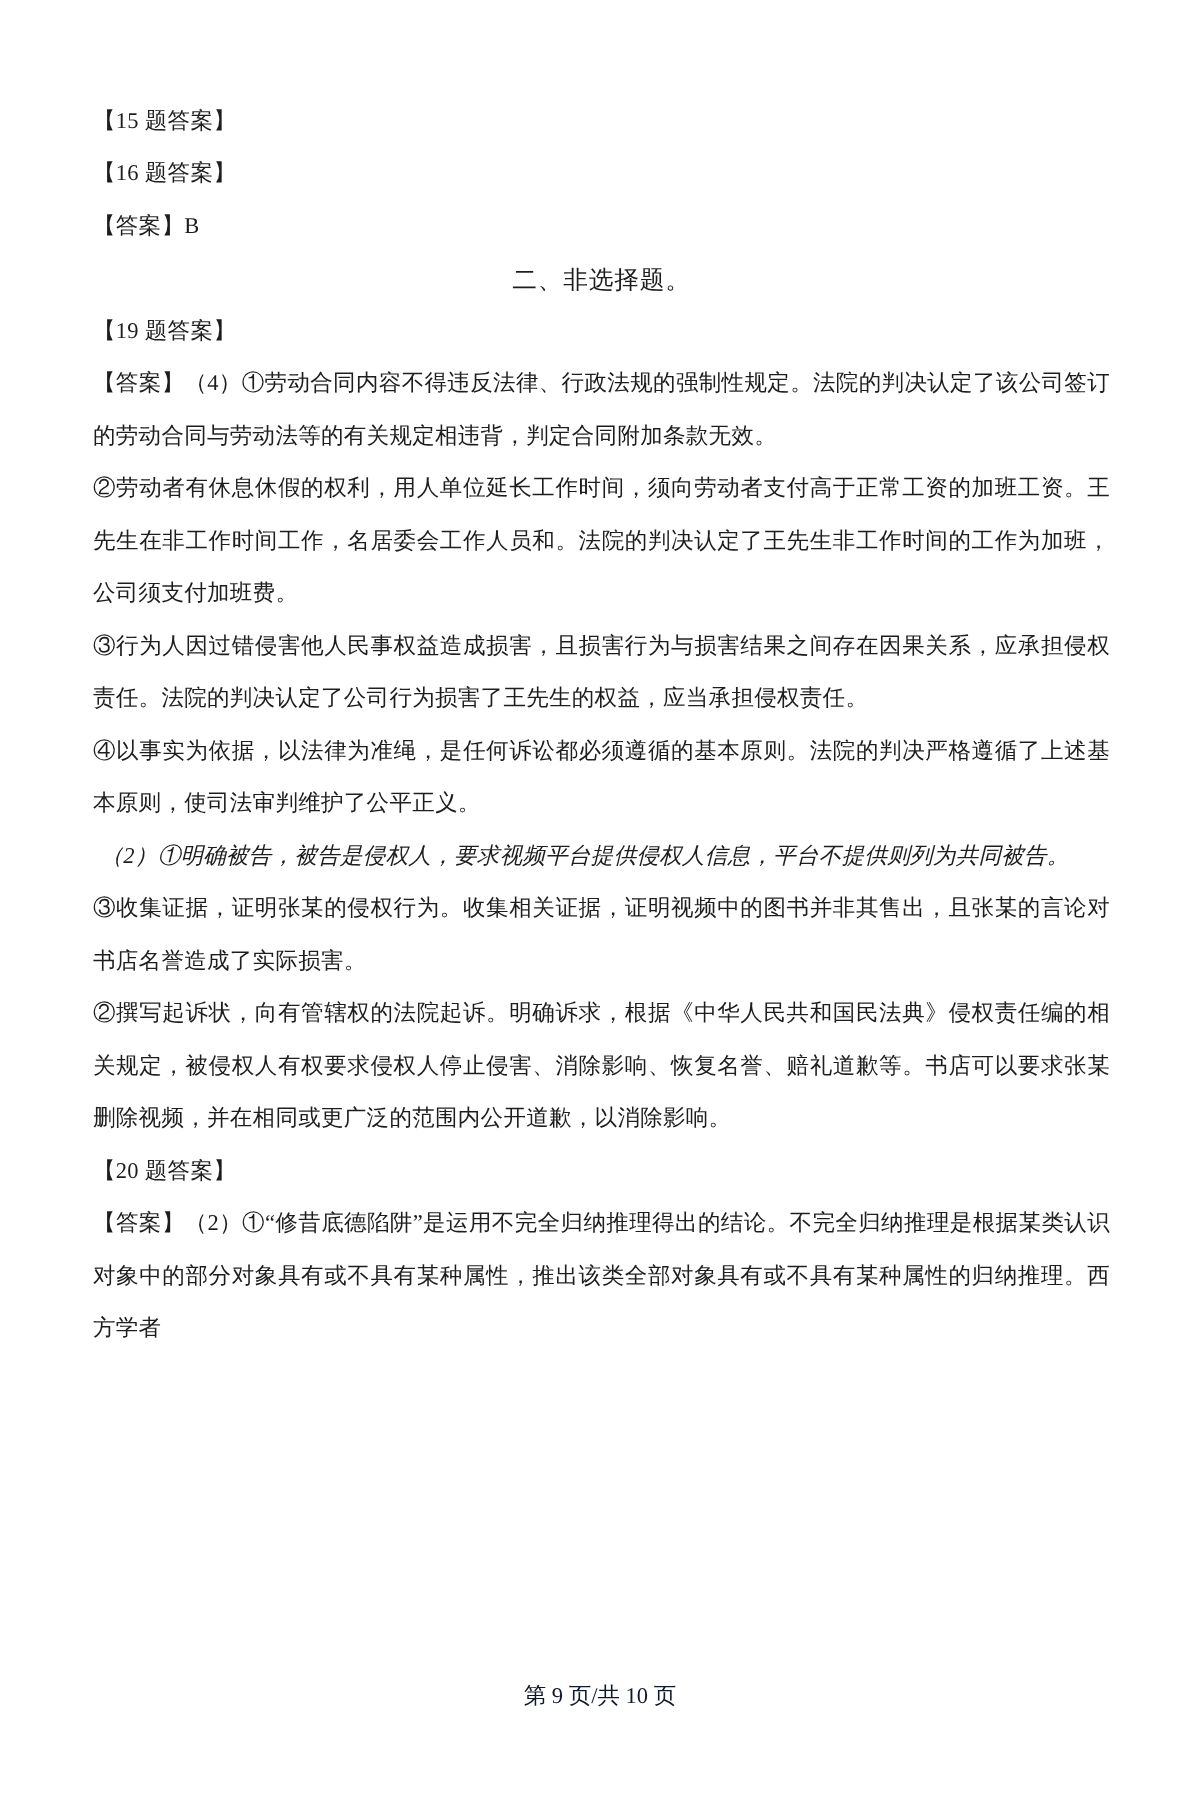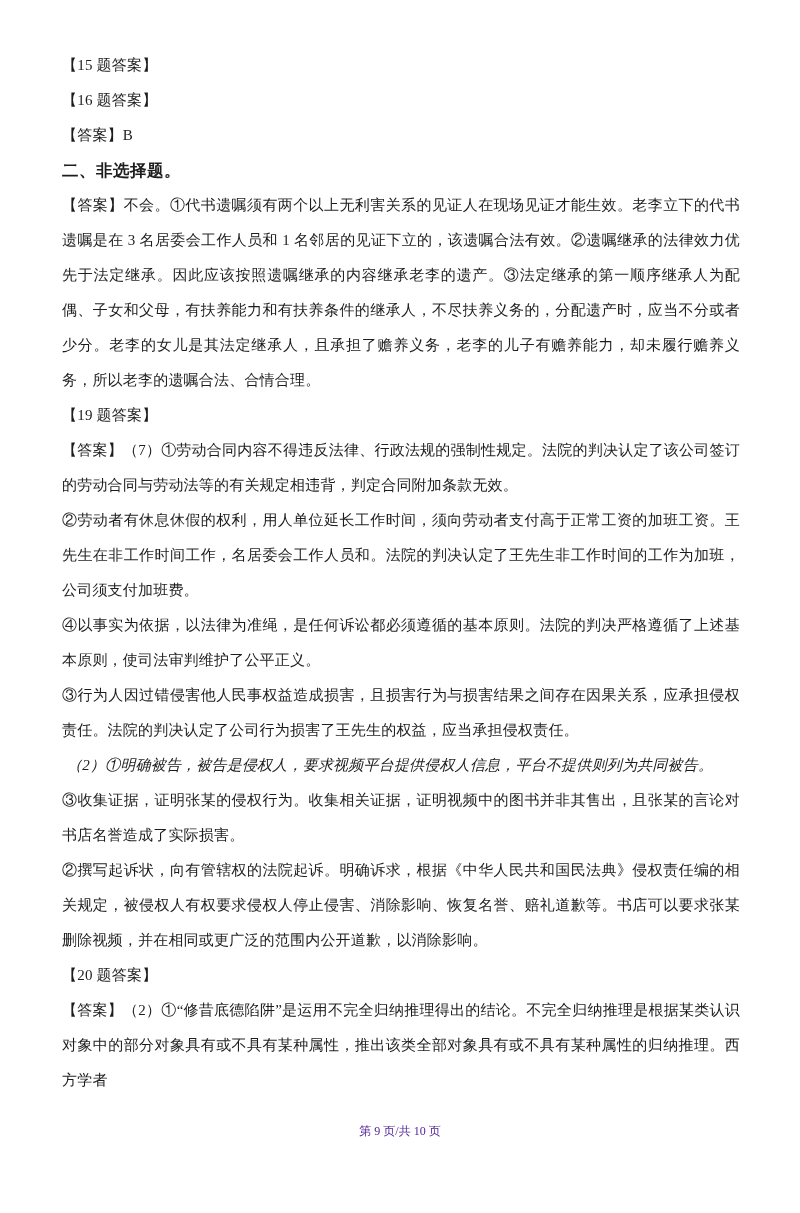--- a/index.html
+++ b/index.html
@@ -13,67 +13,67 @@
     position: relative;
     font-family: "Liberation Serif", "DejaVu Serif", serif;
     color: #1d1d1d;
     overflow: hidden;
   }
   .page {
     position: absolute;
     top: 0; left: 0;
     width: 800px;
     height: 1213px;
-    padding: 48px 60px 0 62px;
+    padding: 64px 60px 0 62px;
     box-sizing: border-box;
   }
   .line, .para {
     font-size: 15px;
     line-height: 35px;
     letter-spacing: 0.2px;
   }
   .para {
     text-align: justify;
     text-justify: inter-ideograph;
   }
   .section-title {
     font-size: 16.5px;
     line-height: 35px;
-    font-weight: bold;
+    font-weight: normal;
     letter-spacing: 0.5px;
+    text-align: center;
   }
   .indent-slight {
     text-indent: 5px;
     font-style: italic;
   }
   .footer {
     position: absolute;
     top: 1120px;
     left: 0;
     width: 800px;
     text-align: center;
-    font-size: 12px;
+    font-size: 15px;
     line-height: 22px;
-    color: #4c1d95;
+    color: #0f172a;
   }
 </style>
 </head>
 <body>
 
 <div class="page">
   <div class="line">【15 题答案】</div>
   <div class="line">【16 题答案】</div>
   <div class="line">【答案】B</div>
   <div class="section-title">二、非选择题。</div>
-  <div class="para">【答案】不会。①代书遗嘱须有两个以上无利害关系的见证人在现场见证才能生效。老李立下的代书遗嘱是在 3 名居委会工作人员和 1 名邻居的见证下立的，该遗嘱合法有效。②遗嘱继承的法律效力优先于法定继承。因此应该按照遗嘱继承的内容继承老李的遗产。③法定继承的第一顺序继承人为配偶、子女和父母，有扶养能力和有扶养条件的继承人，不尽扶养义务的，分配遗产时，应当不分或者少分。老李的女儿是其法定继承人，且承担了赡养义务，老李的儿子有赡养能力，却未履行赡养义务，所以老李的遗嘱合法、合情合理。</div>
   <div class="line">【19 题答案】</div>
-  <div class="para">【答案】（7）①劳动合同内容不得违反法律、行政法规的强制性规定。法院的判决认定了该公司签订的劳动合同与劳动法等的有关规定相违背，判定合同附加条款无效。</div>
+  <div class="para">【答案】（4）①劳动合同内容不得违反法律、行政法规的强制性规定。法院的判决认定了该公司签订的劳动合同与劳动法等的有关规定相违背，判定合同附加条款无效。</div>
   <div class="para">②劳动者有休息休假的权利，用人单位延长工作时间，须向劳动者支付高于正常工资的加班工资。王先生在非工作时间工作，名居委会工作人员和。法院的判决认定了王先生非工作时间的工作为加班，公司须支付加班费。</div>
+  <div class="para">③行为人因过错侵害他人民事权益造成损害，且损害行为与损害结果之间存在因果关系，应承担侵权责任。法院的判决认定了公司行为损害了王先生的权益，应当承担侵权责任。</div>
   <div class="para">④以事实为依据，以法律为准绳，是任何诉讼都必须遵循的基本原则。法院的判决严格遵循了上述基本原则，使司法审判维护了公平正义。</div>
-  <div class="para">③行为人因过错侵害他人民事权益造成损害，且损害行为与损害结果之间存在因果关系，应承担侵权责任。法院的判决认定了公司行为损害了王先生的权益，应当承担侵权责任。</div>
   <div class="para indent-slight">（2）①明确被告，被告是侵权人，要求视频平台提供侵权人信息，平台不提供则列为共同被告。</div>
   <div class="para">③收集证据，证明张某的侵权行为。收集相关证据，证明视频中的图书并非其售出，且张某的言论对书店名誉造成了实际损害。</div>
   <div class="para">②撰写起诉状，向有管辖权的法院起诉。明确诉求，根据《中华人民共和国民法典》侵权责任编的相关规定，被侵权人有权要求侵权人停止侵害、消除影响、恢复名誉、赔礼道歉等。书店可以要求张某删除视频，并在相同或更广泛的范围内公开道歉，以消除影响。</div>
   <div class="line">【20 题答案】</div>
   <div class="para">【答案】（2）①“修昔底德陷阱”是运用不完全归纳推理得出的结论。不完全归纳推理是根据某类认识对象中的部分对象具有或不具有某种属性，推出该类全部对象具有或不具有某种属性的归纳推理。西方学者</div>
 </div>
 
 <div class="footer">第 9 页/共 10 页</div>
 
 </body></html>

